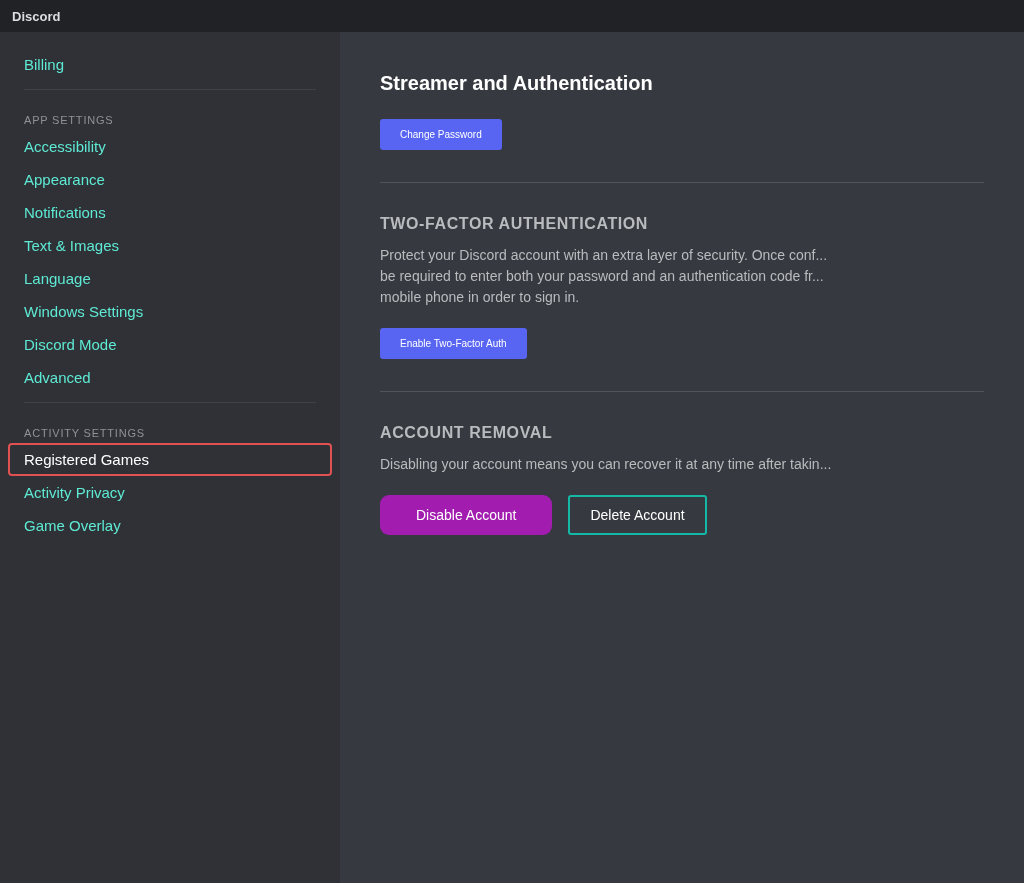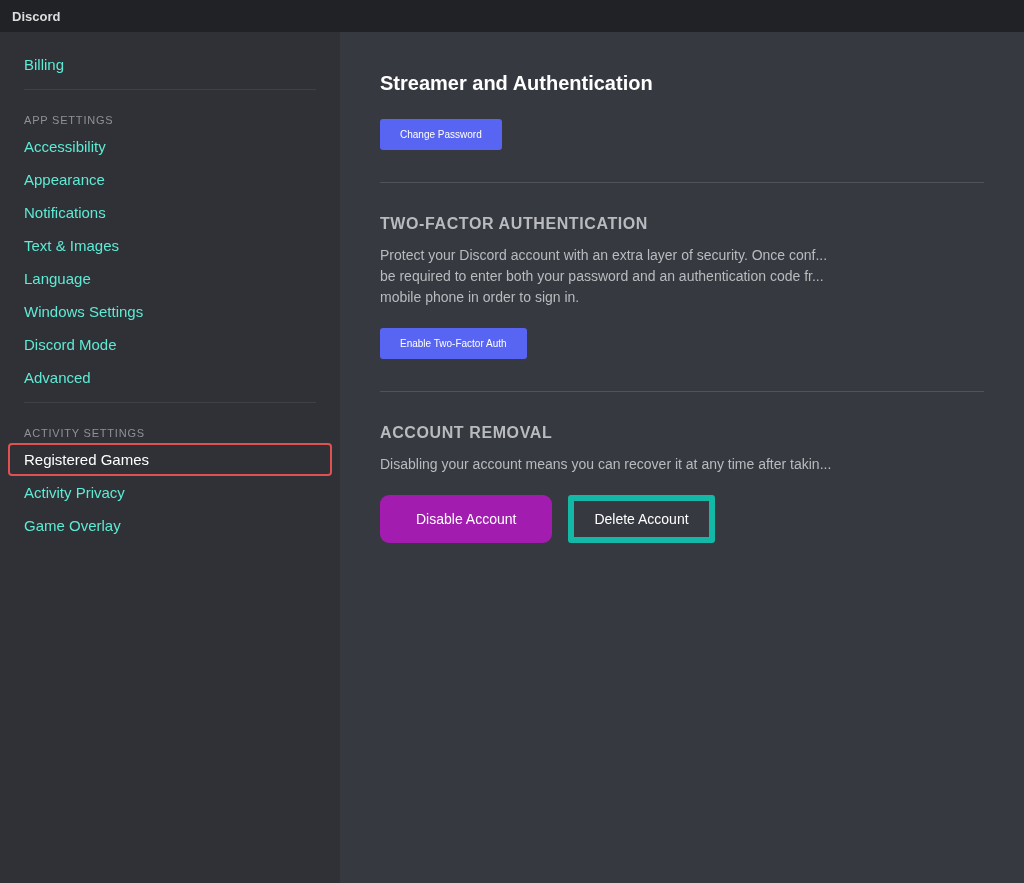--- a/index.html
+++ b/index.html
@@ -122,21 +122,21 @@
       padding: 10px 36px;
       font-size: 14px;
       font-weight: 500;
       cursor: pointer;
       white-space: nowrap;
     }
 
     .btn-outline-danger {
       background: transparent;
       color: #ffffff;
-      border: 6px solid #14b8a6;
+      border: 2px solid #14b8a6;
       border-radius: 3px;
       padding: 10px 20px;
       font-size: 14px;
       font-weight: 500;
       cursor: pointer;
       white-space: nowrap;
     }
 
     .subsection-label {
       font-size: 16px;

